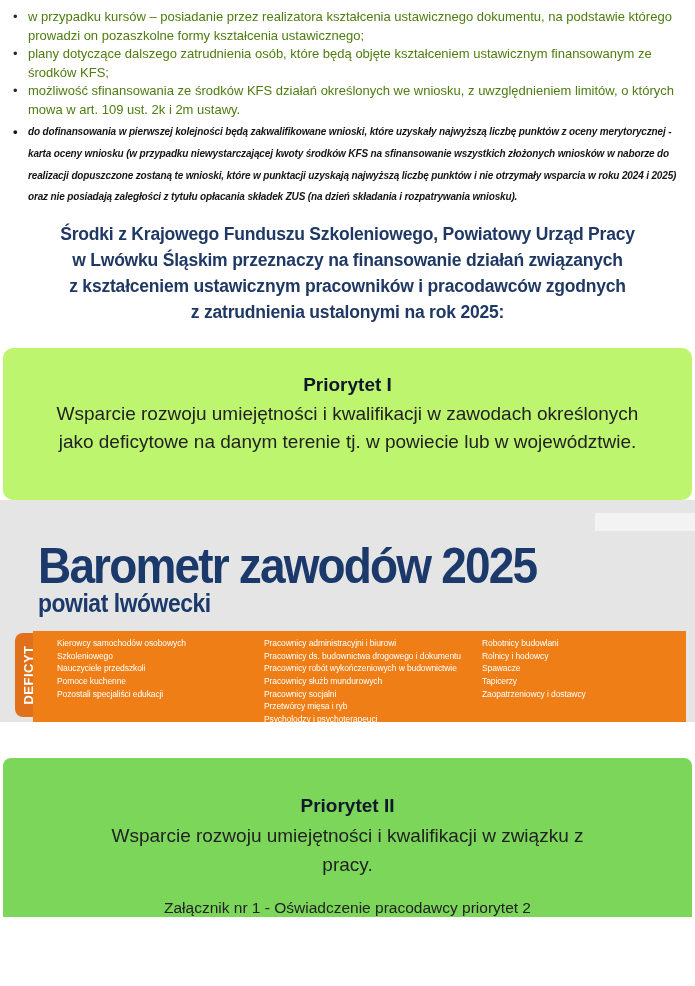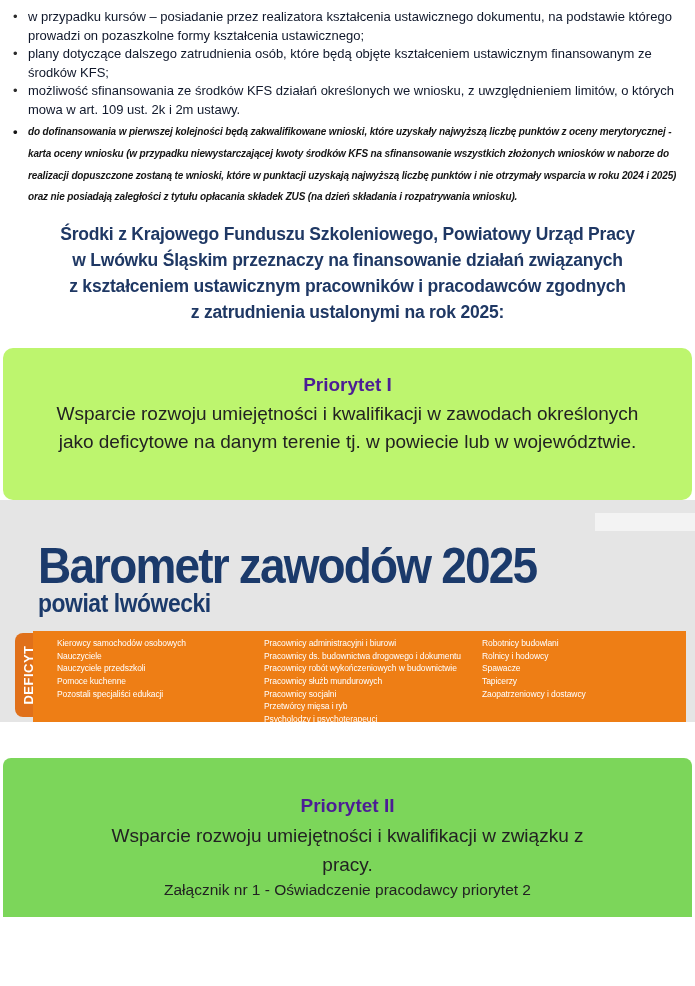--- a/index.html
+++ b/index.html
@@ -20,21 +20,21 @@
   
   .bullets {
     list-style: none;
     padding: 8px 10px 0 10px;
   }
   .bullets li {
     position: relative;
     padding-left: 18px;
     font-size: 13px;
     line-height: 18.5px;
-    color: #0f172a;
+    color: #4d7c0f;
     max-width: 678px;
   }
   .bullets li::before {
     content: "•";
     position: absolute;
     left: 3px;
     top: 0;
     color: #2b2b2b;
     font-size: 13px;
   }
@@ -78,33 +78,33 @@
     margin-top: 36px;
     height: 159px;
     background: #7cd65a;
     border-radius: 8px 8px 0 0;
     padding-top: 36px;
   }
   .priority-title {
     font-size: 19px;
     font-weight: 700;
     line-height: 24px;
-    color: #4c1d95;
+    color: #0f172a;
   }
   .priority-body {
     margin-top: 3px;
     font-size: 19px;
     line-height: 28px;
     font-weight: 400;
     color: #222222;
   }
   .priority-2 .priority-body { line-height: 29px; }
   .priority-body .line { white-space: nowrap; }
   .priority-note {
-    margin-top: 0;
+    margin-top: 18px;
     font-size: 15.5px;
     line-height: 22px;
     color: #222222;
   }
 
   
   .barometer {
     position: relative;
     background: #e5e5e5;
     padding-top: 44px;
@@ -219,21 +219,21 @@
     <div class="barometer-title">Barometr zawodów 2025</div>
     <div class="barometer-subtitle">powiat lwówecki</div>
 
     <div class="deficit-table">
       <div class="deficit-tab">
         <span>DEFICYT</span>
       </div>
       <div class="deficit-body">
         <ul class="deficit-col col-1">
           <li>Kierowcy samochodów osobowych</li>
-          <li>Nauczyciele</li>
+          <li>Szkoleniowego</li>
           <li>Nauczyciele przedszkoli</li>
           <li>Pomoce kuchenne</li>
           <li>Pozostali specjaliści edukacji</li>
         </ul>
         <ul class="deficit-col col-2">
           <li>Pracownicy administracyjni i biurowi</li>
           <li>Pracownicy ds. budownictwa drogowego i dokumentu</li>
           <li>Pracownicy robót wykończeniowych w budownictwie</li>
           <li>Pracownicy służb mundurowych</li>
           <li>Pracownicy socjalni</li>

